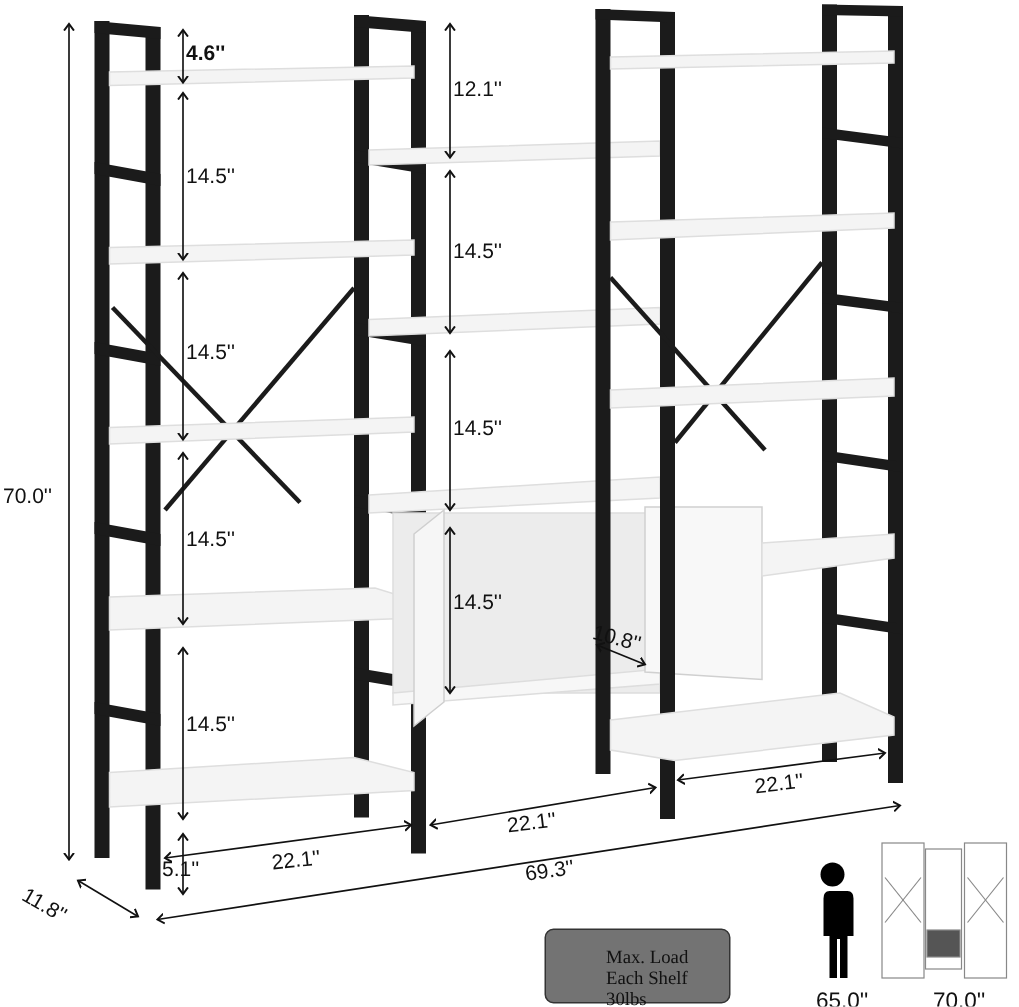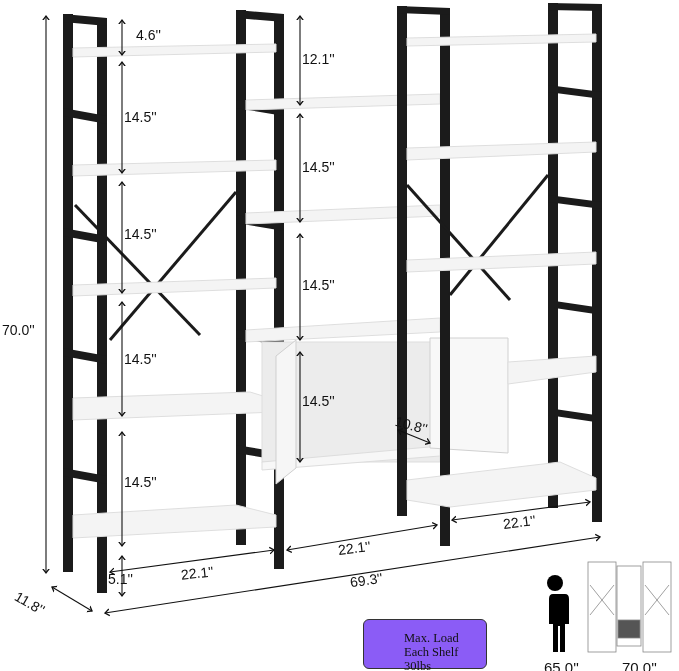--- a/index.html
+++ b/index.html
@@ -1,19 +1,19 @@
 <!DOCTYPE html>
 <html><head>
 <meta charset="utf-8">
 <style>
   html,body{margin:0;padding:0;background:#fff;}
   body{width:679px;height:671px;position:relative;overflow:hidden;font-family:"Liberation Sans",sans-serif;}
   #stage{position:absolute;left:0;top:0;width:679px;height:671px;}
   .lbl{position:absolute;font-size:14px;color:#111;white-space:nowrap;line-height:1;}
-  .load-box{position:absolute;left:363px;top:619px;width:122px;height:48px;border:1.2px solid #333;border-radius:6px;background:#8b5cf6;}
+  .load-box{position:absolute;left:363px;top:619px;width:122px;height:48px;border:1.2px solid #333;border-radius:6px;background:#737373;}
   .load-text{position:absolute;left:40px;top:11px;font-family:"Liberation Serif",serif;font-size:12.5px;color:#111;line-height:14px;}
   .cap{position:absolute;font-size:15px;color:#111;}
 </style>
 </head>
 <body>
 
 <div id="stage">
 <svg width="679" height="671" viewBox="0 0 679 671" xmlns="http://www.w3.org/2000/svg">
   <defs>
     <marker id="ah" markerWidth="8" markerHeight="8" refX="4" refY="4" orient="auto-start-reverse">
@@ -120,21 +120,21 @@
         <line x1="669" y1="585" x2="645" y2="615"></line>
     <rect x="618" y="620" width="22" height="18" fill="#555"></rect>
   </g>
   <g fill="#000">
     <circle cx="385" cy="630" r="4" fill="none" stroke="#000" stroke-width="1.5"></circle>
     <path d="M376,634 h18 q7,10 7,28 h-32 q0,-18 7,-28z"></path>
   </g>
 </svg>
 
 <span class="lbl" style="left:2px;top:323px;">70.0''</span>
-<span class="lbl" style="left:136px;top:28px;">4.6''</span>
+<span class="lbl" style="left:124px;top:28px;font-weight:bold;">4.6''</span>
 <span class="lbl" style="left:124px;top:110px;">14.5''</span>
 <span class="lbl" style="left:124px;top:227px;">14.5''</span>
 <span class="lbl" style="left:124px;top:352px;">14.5''</span>
 <span class="lbl" style="left:124px;top:475px;">14.5''</span>
 <span class="lbl" style="left:108px;top:572px;">5.1''</span>
 <span class="lbl" style="left:302px;top:52px;">12.1''</span>
 <span class="lbl" style="left:302px;top:160px;">14.5''</span>
 <span class="lbl" style="left:302px;top:278px;">14.5''</span>
 <span class="lbl" style="left:302px;top:394px;">14.5''</span>
 <span class="lbl" style="left:395px;top:418px;transform:rotate(15deg);">10.8''</span>

